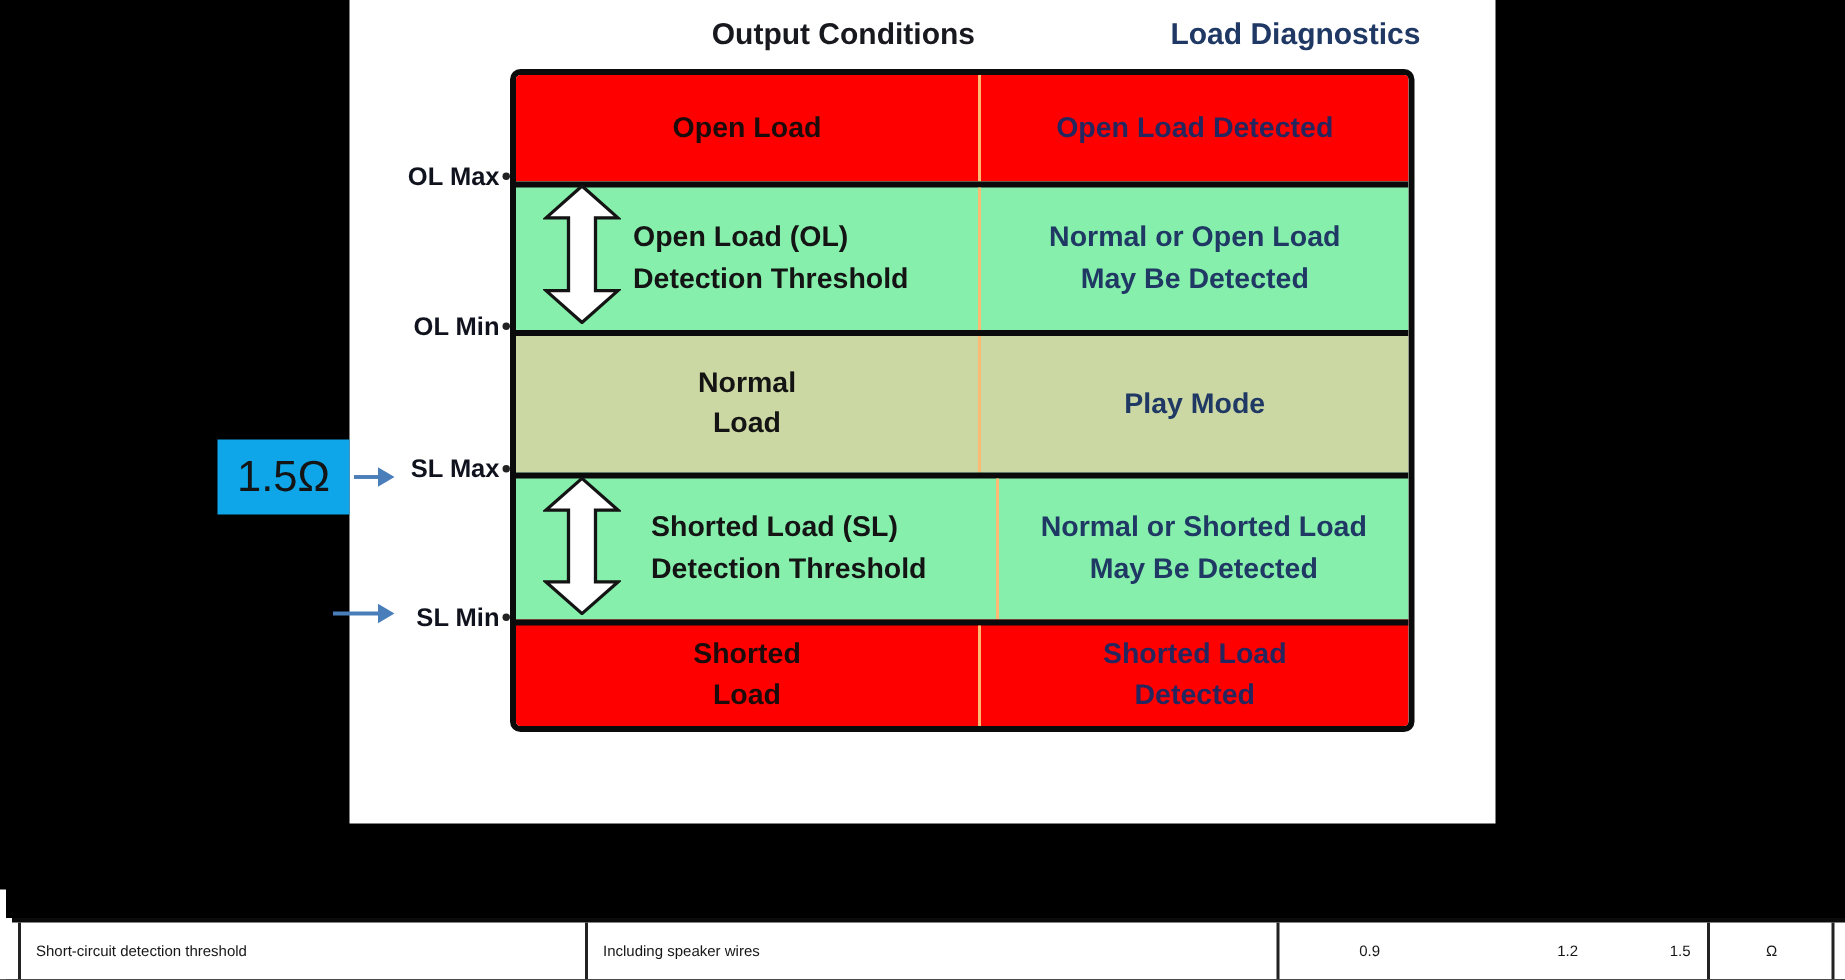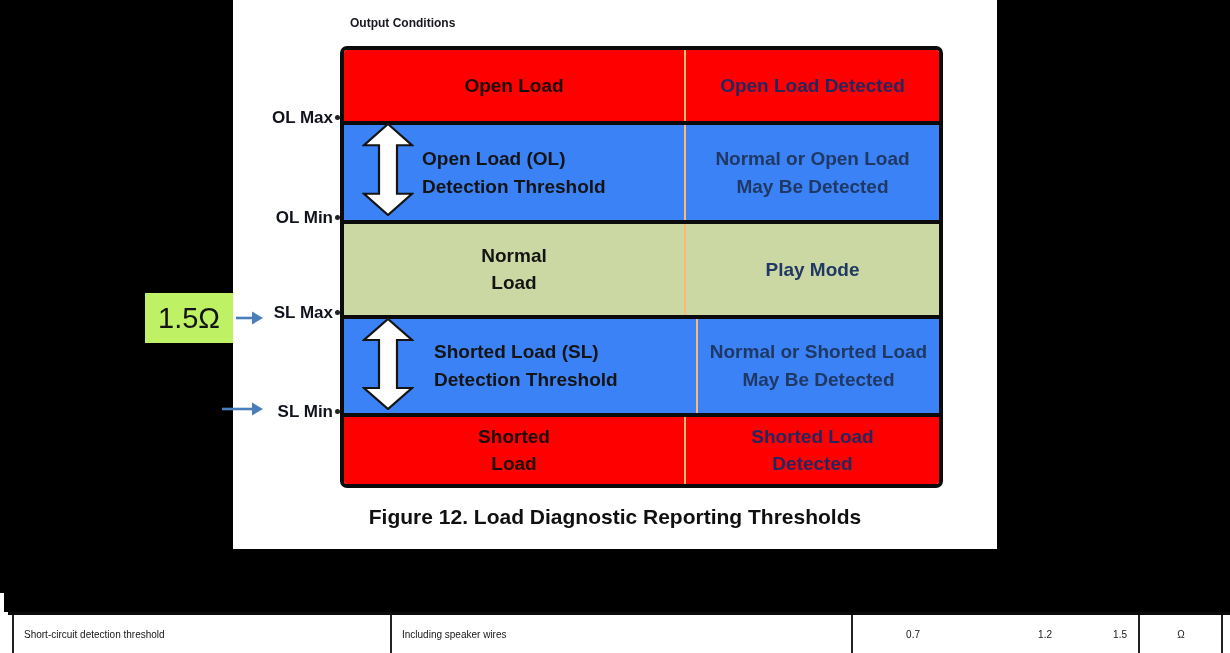--- a/index.html
+++ b/index.html
@@ -2,58 +2,58 @@
 <html><head>
 <meta charset="utf-8">
 <style>
   html,body{margin:0;padding:0;background:#000;}
   .canvas{position:relative;width:1230px;height:653px;background:#000;overflow:hidden;
           font-family:"Liberation Sans",sans-serif;}
 
   
   .panel{position:absolute;left:233px;top:0;width:764px;height:549px;background:#fff;}
 
-  .col-header{position:absolute;top:10px;height:26px;font-size:12px;font-weight:bold;
-              text-align:left;line-height:26px;}
+  .col-header{position:absolute;top:10px;height:26px;font-size:20px;font-weight:bold;
+              text-align:right;line-height:26px;}
   .hdr1{left:117px;width:300px;color:#18181f;}
   .hdr2{left:414px;width:300px;color:#1f3864;}
 
   
   .diagram{position:absolute;left:107px;top:46px;width:603px;height:442px;
            border:4px solid #0b0b0b;border-radius:7px;box-sizing:border-box;
            display:flex;flex-direction:column;overflow:hidden;background:#fff;}
   .drow{display:flex;box-sizing:border-box;width:100%;}
   .drow.bt{border-top:4px solid #0b0b0b;}
   .dcell{box-sizing:border-box;display:flex;align-items:center;justify-content:center;
          white-space:pre-line;font-weight:bold;font-size:19px;line-height:1.45;text-align:center;}
-  .dcell.left{width:340px;flex:none;}
+  .dcell.left{width:308px;flex:none;}
   .dcell.right{flex:1;border-left:2px solid #fdba74;color:#1f3864;}
   .red{background:#fe0000;}
-  .gray{background:#3b82f6;}
+  .gray{background:#86efac;}
   .green{background:#ccd8a3;}
   .red .left{color:#1c0b0b;}
   .gray .left,.green .left{color:#141414;}
   .red .right{color:#26265e;}
   .thresh-text{justify-content:flex-start;text-align:left;padding-left:78px;}
 
   
   .dbl-arrow{position:absolute;left:129px;width:52px;}
   .arrow1{top:123px;height:93px;}
   .arrow2{top:318px;height:92px;}
 
   
   .thr-label{position:absolute;left:0;width:100px;text-align:right;font-size:17px;
              font-weight:bold;color:#10131d;height:18px;line-height:18px;}
   .tick{position:absolute;left:102px;width:5px;height:5px;background:#222;border-radius:50%;}
 
   .caption{position:absolute;left:0;top:505px;width:764px;text-align:center;
            font-size:21px;font-weight:bold;color:#101010;}
 
   
-  .ann-box{position:absolute;left:145px;top:293px;width:88px;height:50px;background:#bef264;
+  .ann-box{position:absolute;left:145px;top:293px;width:88px;height:50px;background:#0ea5e9;
            display:flex;align-items:center;justify-content:center;font-size:29px;color:#141414;}
   .blue-arrows{position:absolute;left:0;top:0;width:1230px;height:653px;pointer-events:none;}
 
   
   .spec-strip{position:absolute;left:0;top:612px;width:1230px;height:41px;background:#fff;
               font-size:10px;color:#161616;}
   .spec-topline{position:absolute;left:8px;top:0;width:1222px;height:3px;background:#0b0b0b;}
   .vline{position:absolute;top:3px;bottom:0;width:2px;background:#222;}
   .v1{left:12px;}.v2{left:390px;}.v3{left:851px;}.v4{left:1138px;}.v5{left:1221px;}
   .spec-cell{position:absolute;top:13px;height:20px;line-height:20px;}
@@ -66,20 +66,21 @@
   .sliver{position:absolute;left:0;top:593px;width:4px;height:60px;background:#fff;}
 </style>
 </head>
 <body>
 
 <div class="canvas">
 
   <div class="panel">
 
     <div class="col-header hdr1">Output Conditions</div>
+    <div class="col-header hdr2">Load Diagnostics</div>
 
     <div class="diagram">
       <div class="drow red" style="height:72px;">
         <div class="dcell left">Open Load</div>
         <div class="dcell right">Open Load Detected</div>
       </div>
       <div class="drow gray bt" style="height:100px;">
         <div class="dcell left thresh-text">Open Load (OL)
 Detection Threshold</div>
         <div class="dcell right">Normal or Open Load
@@ -114,21 +115,20 @@
     <div class="thr-label" style="top:109px;">OL Max</div>
     <div class="thr-label" style="top:209px;">OL Min</div>
     <div class="thr-label" style="top:304px;">SL Max</div>
     <div class="thr-label" style="top:403px;">SL Min</div>
 
     <div class="tick" style="top:115px;"></div>
     <div class="tick" style="top:215px;"></div>
     <div class="tick" style="top:310px;"></div>
     <div class="tick" style="top:409px;"></div>
 
-    <div class="caption">Figure 12.  Load Diagnostic Reporting Thresholds</div>
   </div>
 
   <div class="ann-box">
     <span>1.5Ω</span>
   </div>
 
   <svg class="blue-arrows">
     <g>
       <line x1="236" y1="318" x2="253" y2="318" stroke="#4a7ebb" stroke-width="2.6"></line>
       <polygon points="252,311.5 263,318 252,324.5" fill="#4a7ebb"></polygon>
@@ -143,19 +143,19 @@
 
   <div class="spec-strip">
     <div class="spec-topline"></div>
     <div class="vline v1"></div>
     <div class="vline v2"></div>
     <div class="vline v3"></div>
     <div class="vline v4"></div>
     <div class="vline v5"></div>
     <div class="spec-cell sc-param">Short-circuit detection threshold</div>
     <div class="spec-cell sc-cond">Including speaker wires</div>
-    <div class="spec-cell sc-min">0.7</div>
+    <div class="spec-cell sc-min">0.9</div>
     <div class="spec-cell sc-typ">1.2</div>
     <div class="spec-cell sc-max">1.5</div>
     <div class="spec-cell sc-unit">Ω</div>
   </div>
 
 </div>
 
 </body></html>

